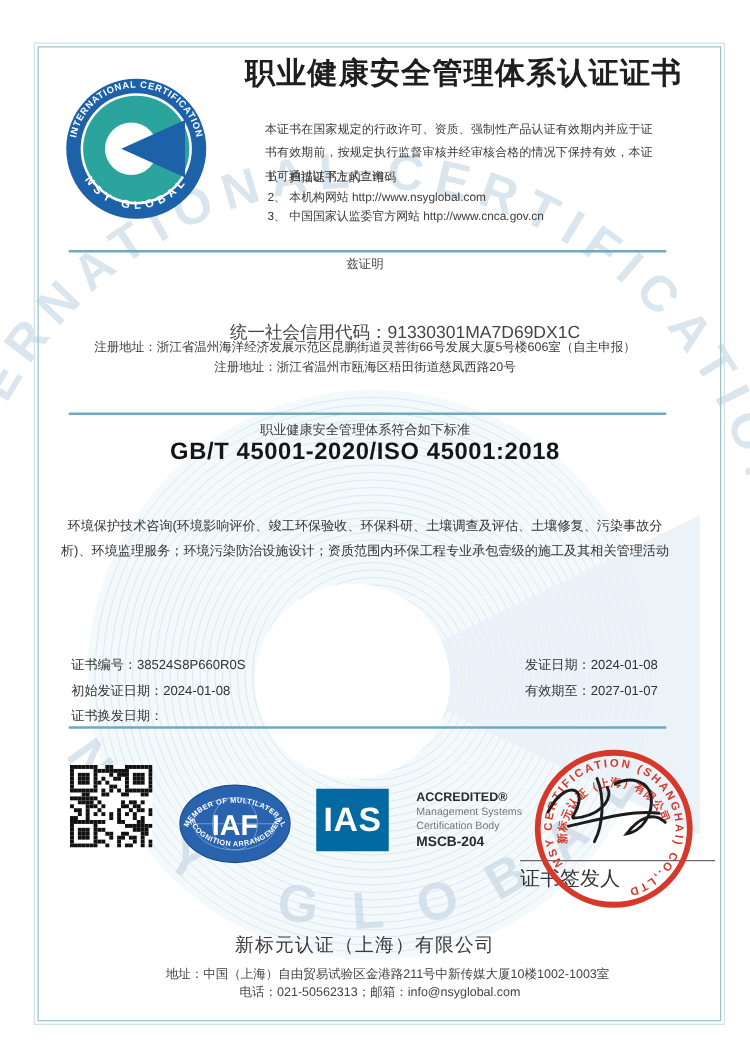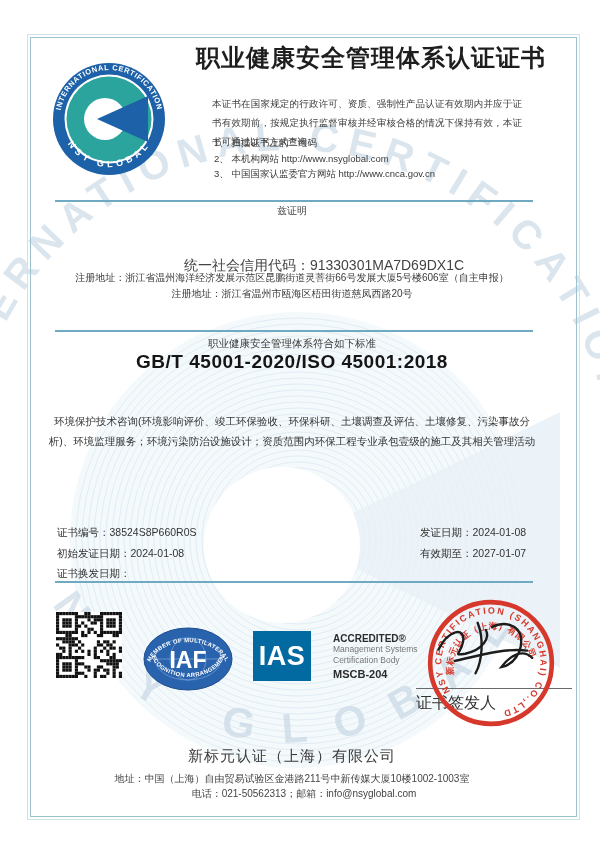--- a/index.html
+++ b/index.html
@@ -31,21 +31,21 @@
   .ias-box{width:58px;height:50px;background:#0369a1;color:#fff;display:flex;align-items:center;justify-content:center;
            font-size:27px;font-weight:700;letter-spacing:.5px;}
   .ias-text{margin-left:22px;padding-top:2px;}
   .ias-acc{font-size:10px;font-weight:700;color:#2b2b2b;}
   .ias-sub{font-size:8.5px;color:#777;line-height:10.5px;}
   .ias-code{font-size:11px;font-weight:700;color:#2b2b2b;margin-top:3px;}
   .sig-line{position:absolute;left:416px;top:688px;width:156px;height:1px;background:#6a6a6a;z-index:2;}
   .signer{position:absolute;left:416px;width:156px;top:693px;text-align:left;font-size:16px;color:#333;z-index:2;}
   .stamp{position:absolute;left:424px;top:596px;width:134px;height:134px;z-index:3;}
   .f-company{top:747px;font-size:15px;color:#3a3a3a;letter-spacing:1px;}
-  .f-addr{top:772px;font-size:10px;color:#444;}
+  .f-addr{top:772px;font-size:10px;color:#444;padding-left:18px;}
   .f-contact{top:787px;font-size:10px;color:#444;margin-left:12px;}
 </style>
 </head>
 <body>
 
 <div class="sheet">
 
   <svg class="wm" viewBox="0 0 600 848" xmlns="http://www.w3.org/2000/svg">
     <defs>
       <path id="wmTop" d="M -30,470 A 320,320 0 0 1 610,470"></path>

